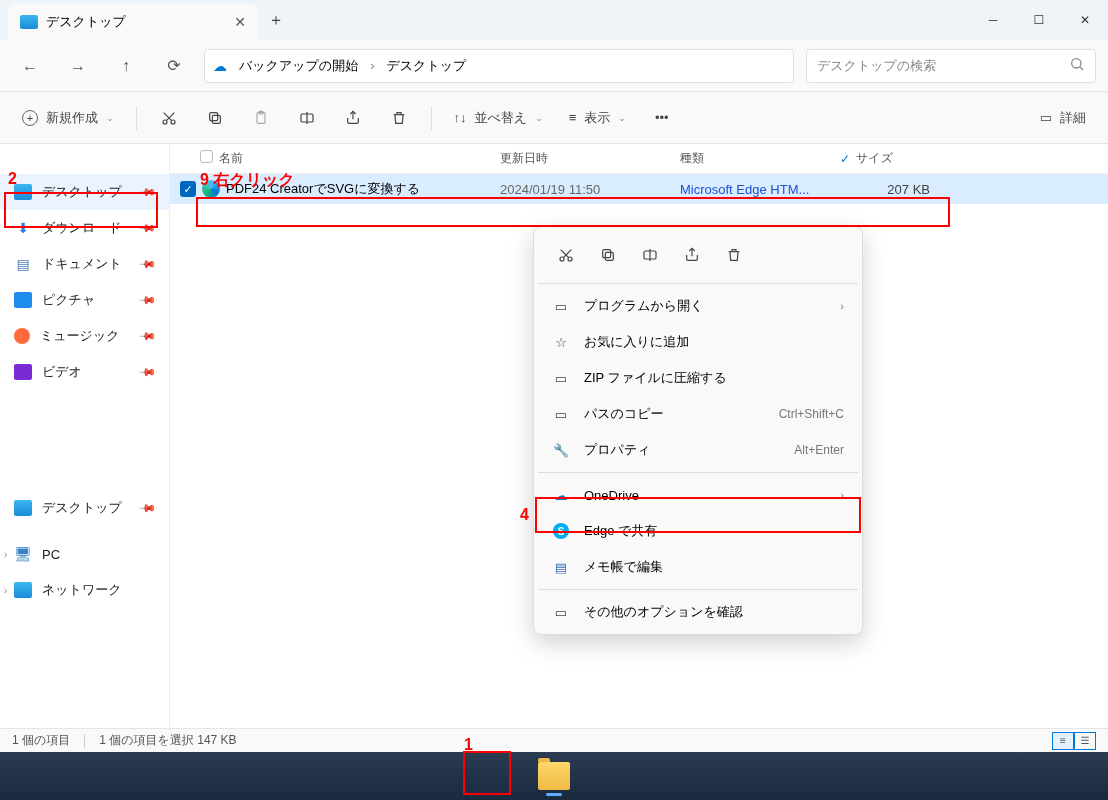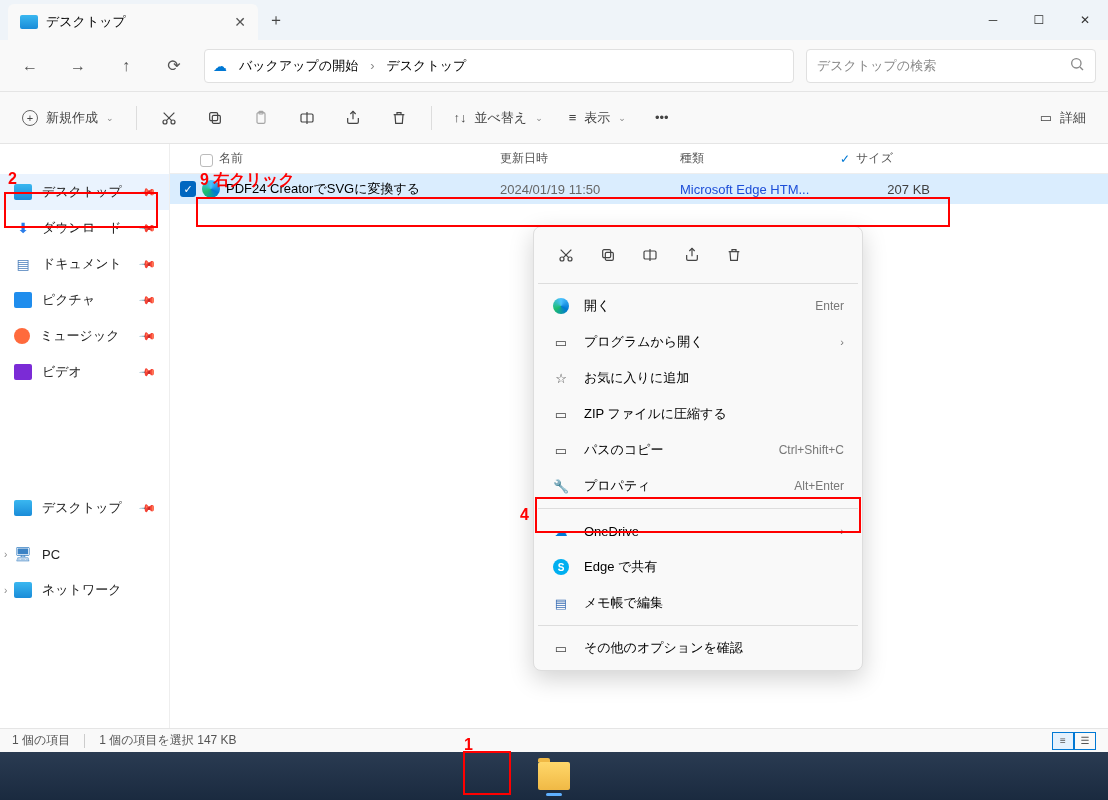--- a/index.html
+++ b/index.html
@@ -46,21 +46,21 @@
 .si-doc { color:#4a7ebb; }
 .si-pic { background:#1f8ded; border-radius:2px; } 
 .si-music { background:#ff6a3c; border-radius:50%; width:16px; height:16px; }
 .si-video { background:#7b2bd6; border-radius:2px; }
 .si-pc { color:#3b82c4; }
 .si-net { background:linear-gradient(#3ab7f0,#1a8cd8); border-radius:2px; }
 
 
 .content { flex: 1; position: relative; }
 .headers { height: 30px; display: flex; align-items: center; border-bottom: 1px solid #eee; font-size: 12px; color: #555; padding-left: 30px; }
-.col-name { width: 300px; display:flex; align-items:flex-end; gap:6px; }
+.col-name { width: 300px; display:flex; align-items:flex-start; gap:6px; }
 .col-date { width: 180px; }
 .col-type { width: 160px; }
 .col-size { width: 90px; text-align: right; display:flex; align-items:center; gap:6px;}
 
 .file-row { height: 30px; display: flex; align-items: center; padding-left: 10px; background: #daedfe; font-size: 13px; }
 .file-check { width: 16px; height: 16px; background: #0067c0; border-radius: 3px; display: flex; align-items: center; justify-content: center; color: white; font-size: 11px; margin-right: 6px; }
 .edge-icon { width: 18px; height: 18px; border-radius: 50%; background: conic-gradient(#4cc2ff, #0078d4, #1dbd6e, #4cc2ff); margin-right: 6px; }
 
 
 .ctx-menu { position: absolute; left: 533px; top: 226px; width: 330px; background: #f9f9f9; border: 1px solid #ddd; border-radius: 8px; box-shadow: 0 8px 24px rgba(0,0,0,0.18); padding: 4px; z-index: 100; }
@@ -306,27 +306,20 @@
     <div class="ctx-icon-btn">
         <svg viewBox="0 0 24 24" fill="none" stroke="currentColor" stroke-width="1.8">
           <path d="M4 7h16"></path>
           <path d="M9 7V4h6v3"></path>
           <path d="M6 7l1 13h10l1-13"></path>
         </svg>
       </div>
   </div>
   <div class="ctx-sep"></div>
   <div class="ctx-item">
-    <span class="ctx-item-icon">
-        <span style="width:16px;height:16px;border-radius:50%;background:conic-gradient(#4cc2ff,#0078d4,#1dbd6e,#4cc2ff);display:inline-block;"></span>
-      </span>
-    <span>開く</span>
-    <span class="ctx-item-shortcut">Enter</span>
-  </div>
-  <div class="ctx-item">
     <span class="ctx-item-icon">▭</span>
     <span>プログラムから開く</span>
     <span class="ctx-item-chevron">›</span>
   </div>
   <div class="ctx-item">
     <span class="ctx-item-icon">☆</span>
     <span>お気に入りに追加</span>
   </div>
   <div class="ctx-item">
     <span class="ctx-item-icon">▭</span>

